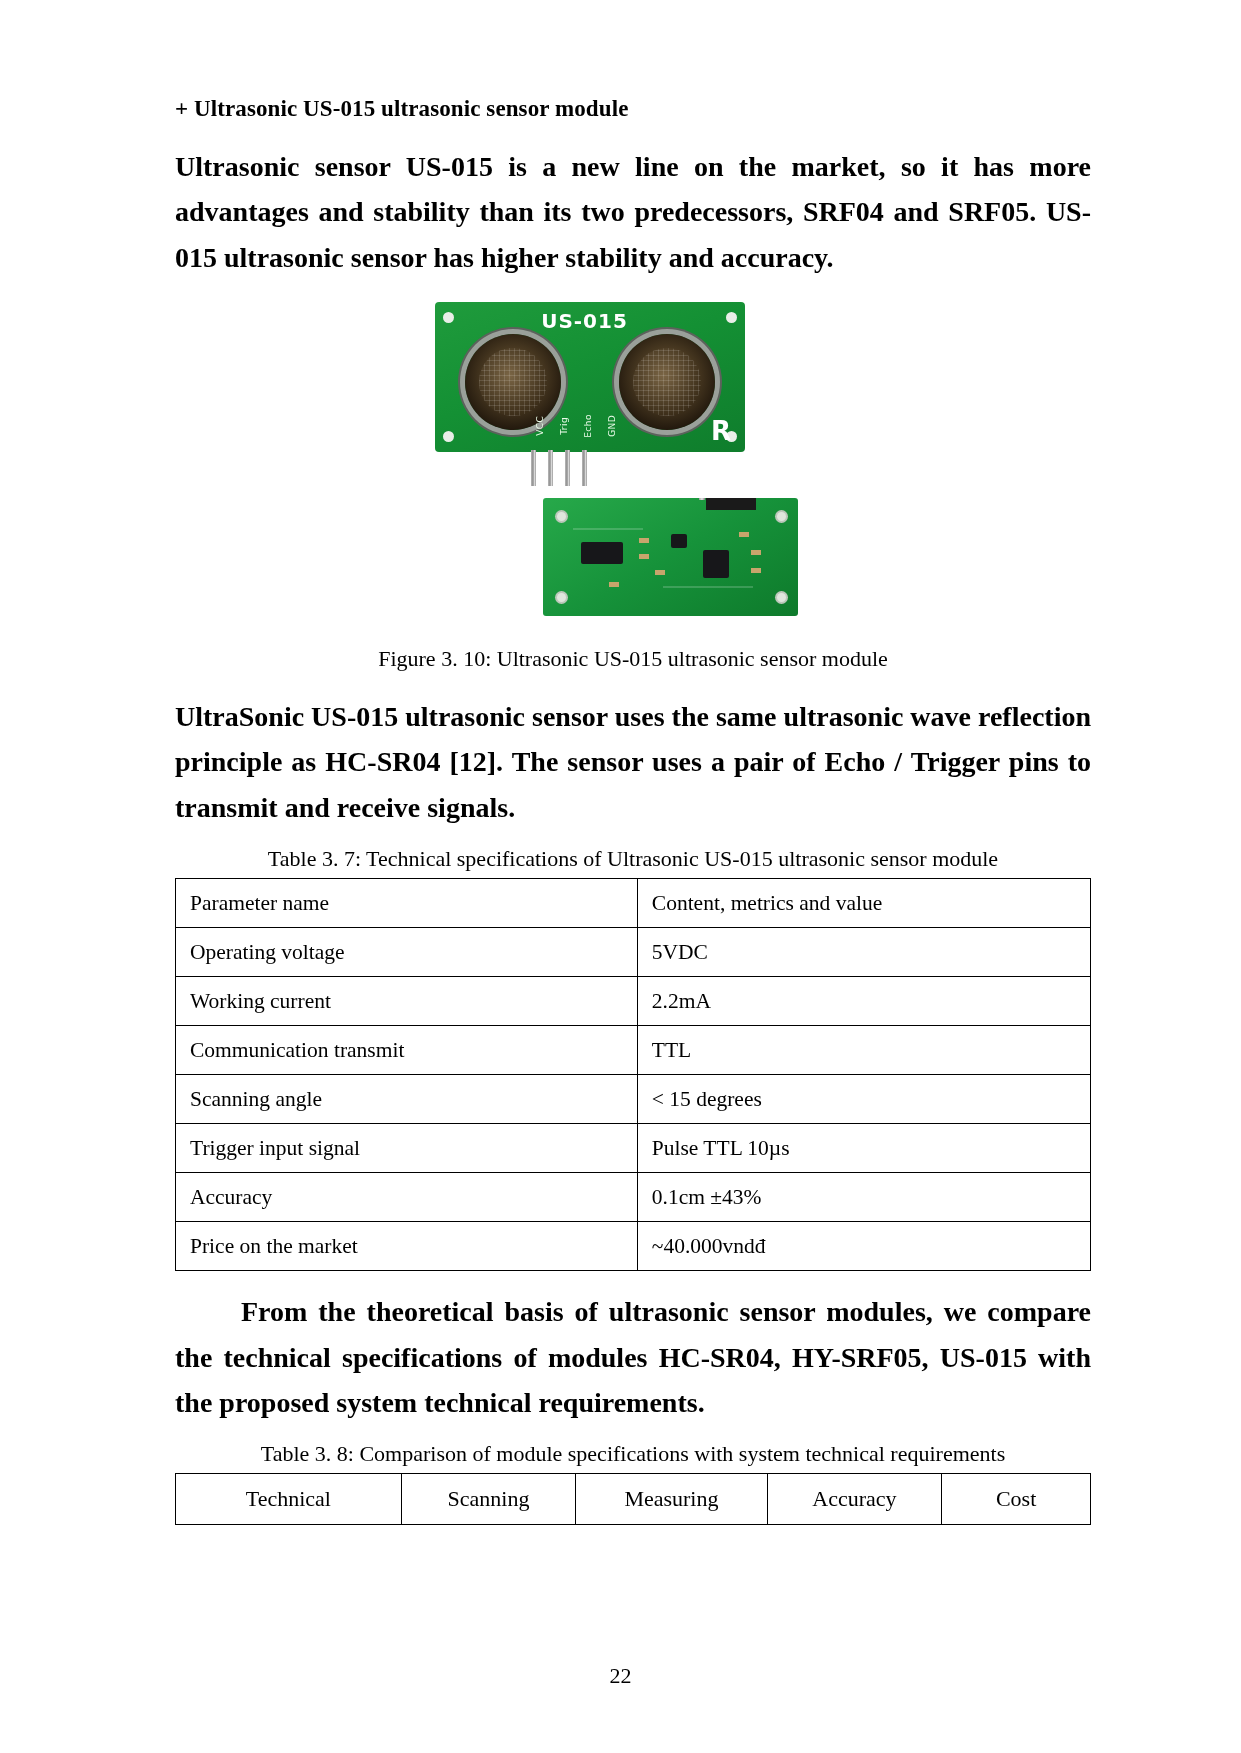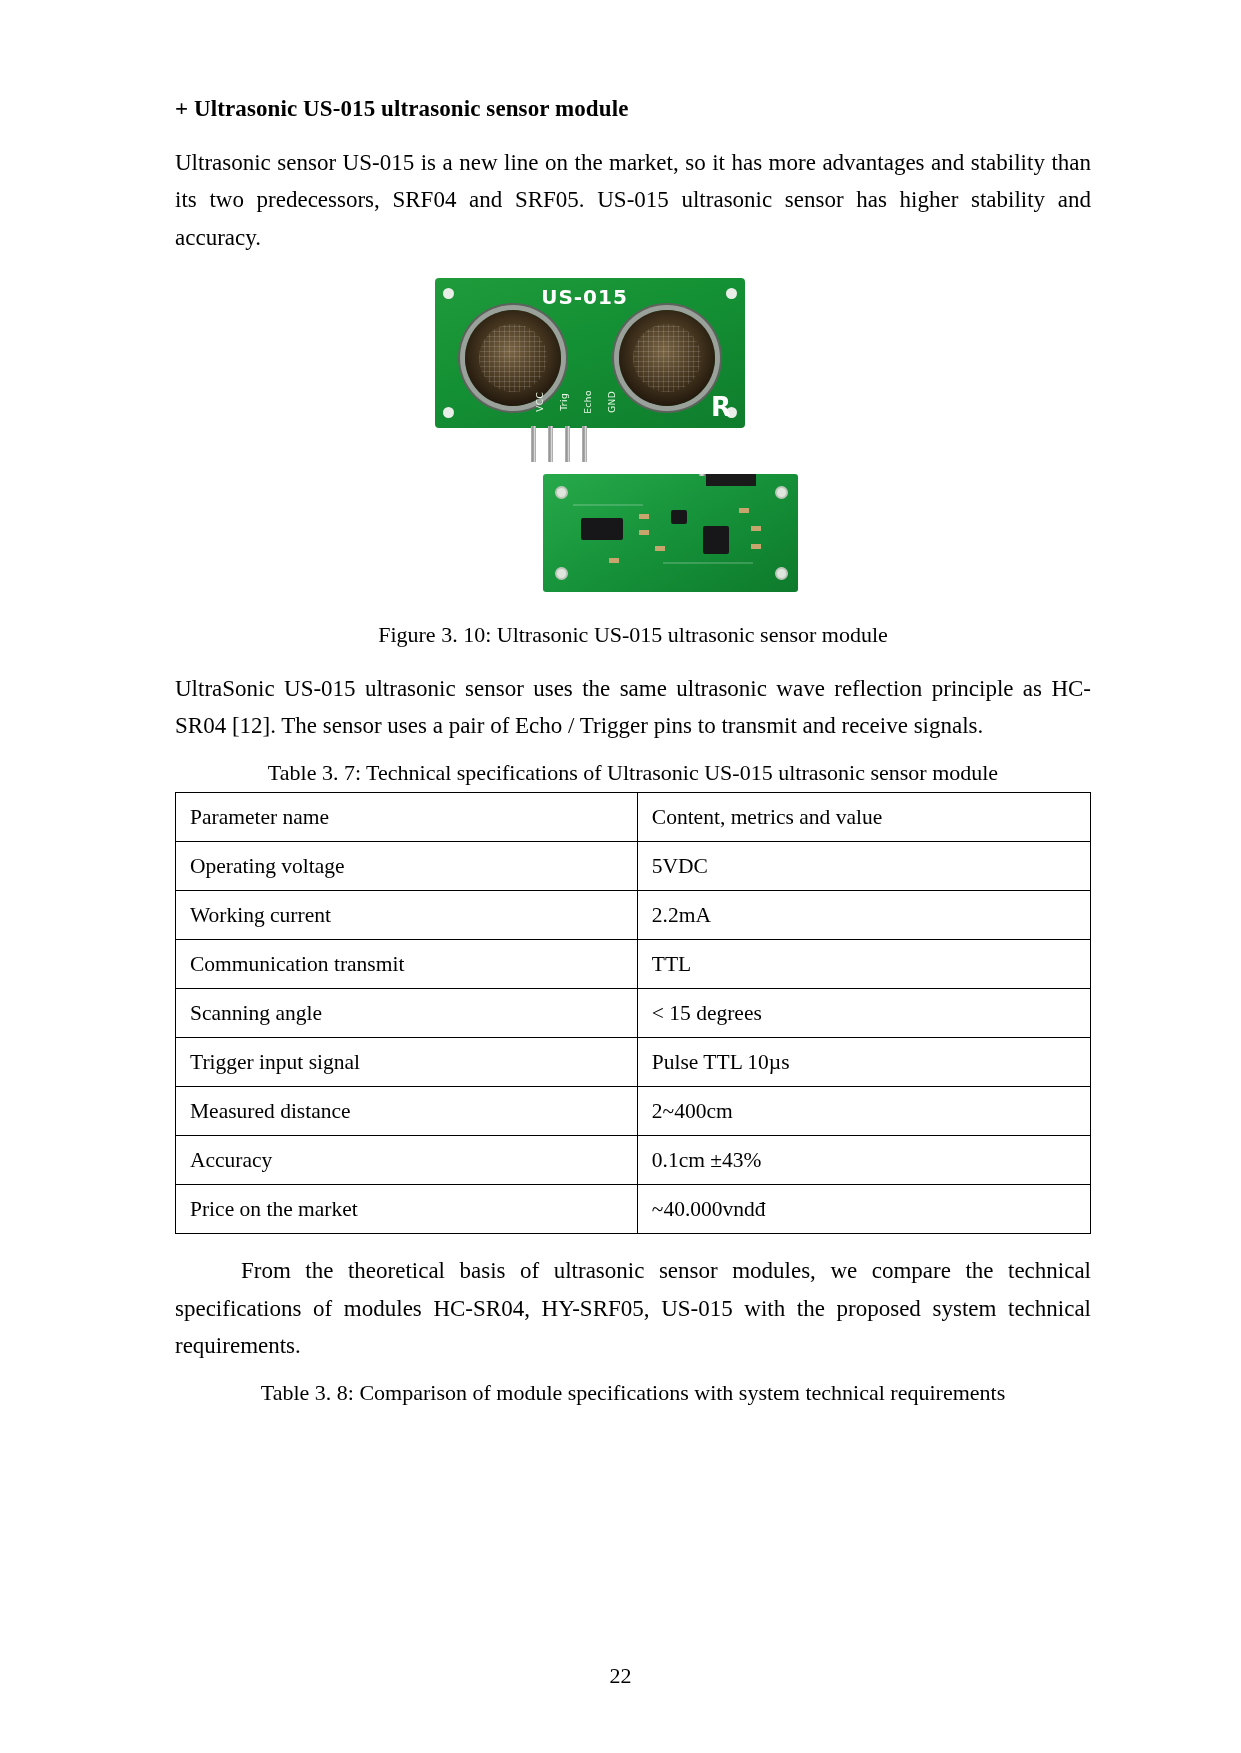--- a/index.html
+++ b/index.html
@@ -17,24 +17,25 @@
     box-sizing: border-box;
     padding: 96px 150px 40px 175px;
   }
   .heading {
     font-size: 23px;
     font-weight: bold;
     margin: 0 0 22px 0;
     letter-spacing: 0.1px;
   }
   p.body {
-    font-size: 23px;
+    font-size: 28px;
     line-height: 1.62;
     text-align: justify;
     margin: 0 0 14px 0;
+    font-weight: bold;
   }
   p.indent {
     text-indent: 66px;
   }
   .figure-wrap {
     margin: 22px 0 6px 0;
     text-align: center;
   }
   .figure-caption {
     font-size: 22px;
@@ -330,34 +331,41 @@
       </tr>
       <tr>
         <td class="col1">Scanning angle</td>
         <td class="col2">&lt; 15 degrees</td>
       </tr>
       <tr>
         <td class="col1">Trigger input signal</td>
         <td class="col2">Pulse TTL 10µs</td>
       </tr>
       <tr>
-        <td class="col1">Measured distance</td>
-        <td class="col2">2~400cm</td>
-      </tr>
-      <tr>
         <td class="col1">Accuracy</td>
         <td class="col2">0.1cm ±43%</td>
       </tr>
       <tr>
         <td class="col1">Price on the market</td>
         <td class="col2">~40.000vndđ</td>
       </tr>
     </tbody>
   </table>
 
   <p class="body indent" style="margin-top:18px;">From the theoretical basis of ultrasonic sensor modules, we compare the technical specifications of modules HC-SR04, HY-SRF05, US-015 with the proposed system technical requirements.</p>
 
   <div class="table-caption">Table 3. 8: Comparison of module specifications with system technical requirements</div>
 
+  <table class="cmp">
+    <tbody>
+      <tr>
+        <td style="width:25%;">Technical</td>
+        <td style="width:19%;">Scanning</td>
+        <td style="width:21%;">Measuring</td>
+        <td style="width:19%;">Accuracy</td>
+        <td style="width:16%;">Cost</td>
+      </tr>
+    </tbody>
+  </table>
 
   <div class="page-number">22</div>
 
 </div>
 
 </body></html>

